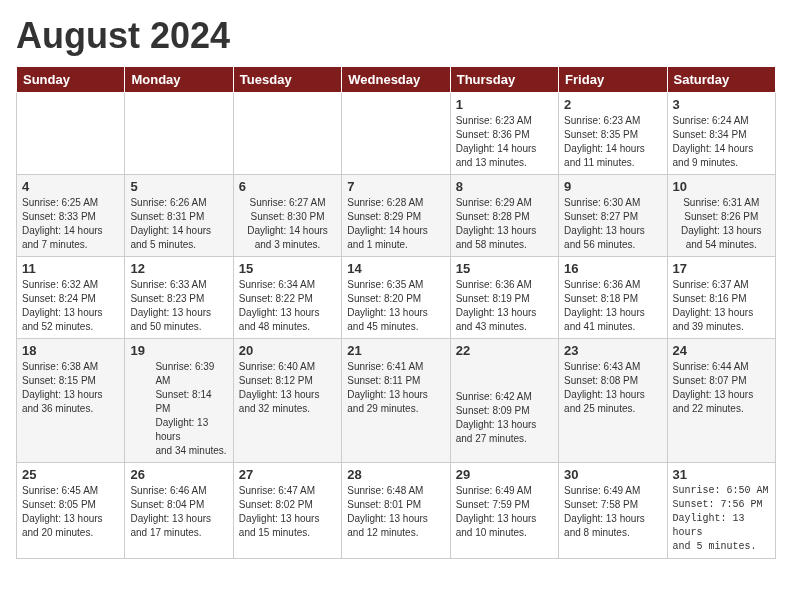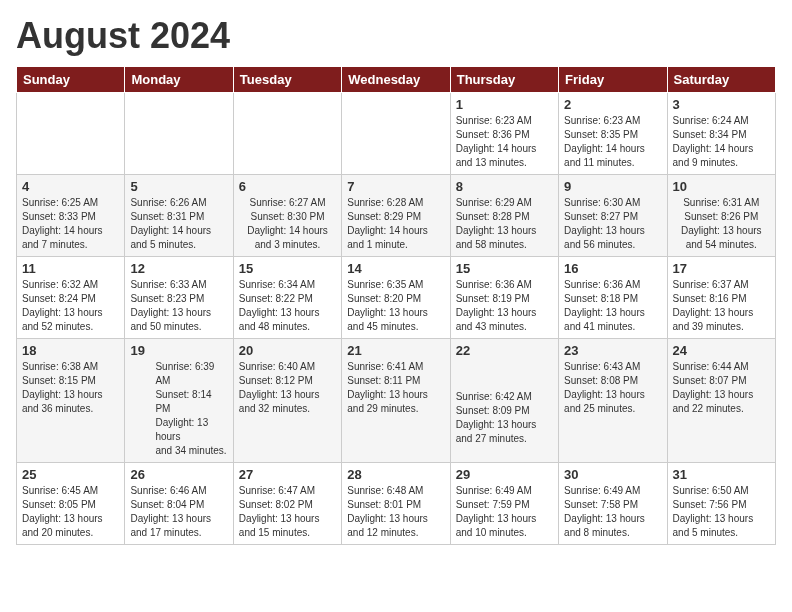--- a/index.html
+++ b/index.html
@@ -328,20 +328,20 @@
         </td>
         <td>
           <div class="day-number">30</div>
           <div class="day-detail" style="white-space: pre-line;">Sunrise: 6:49 AM
 Sunset: 7:58 PM
 Daylight: 13 hours
 and 8 minutes.</div>
         </td>
         <td>
           <div class="day-number">31</div>
-          <div class="day-detail" style="white-space: pre-line;">Sunrise: 6:50 AM
+          <div class="day-detail" style="white-space: pre-line; font-family: Liberation Mono, monospace;">Sunrise: 6:50 AM
 Sunset: 7:56 PM
 Daylight: 13 hours
 and 5 minutes.</div>
         </td>
       </tr>
     </tbody>
 </table>
 
 </body></html>

